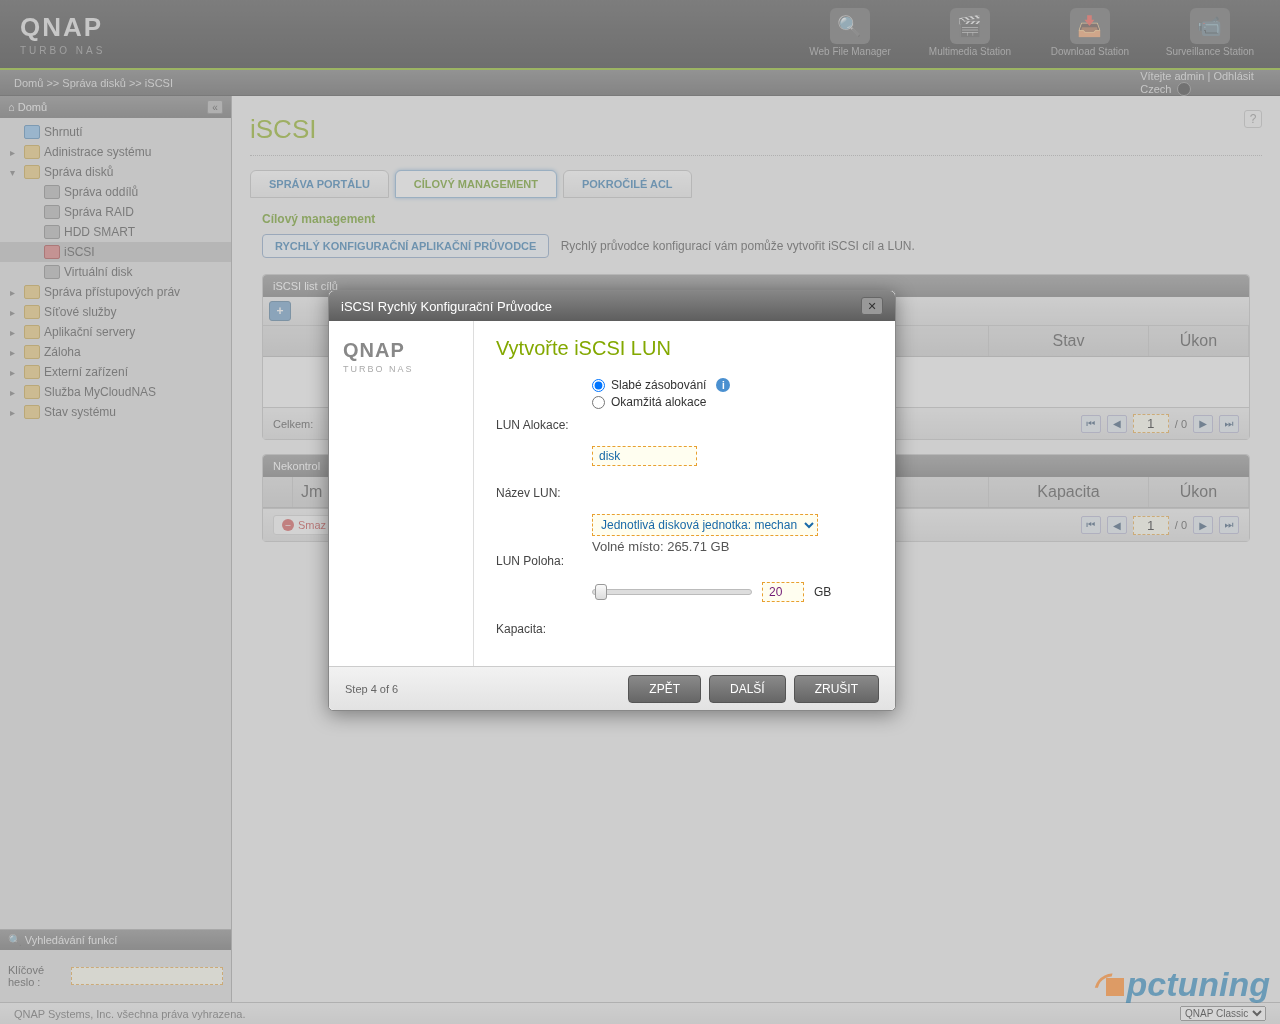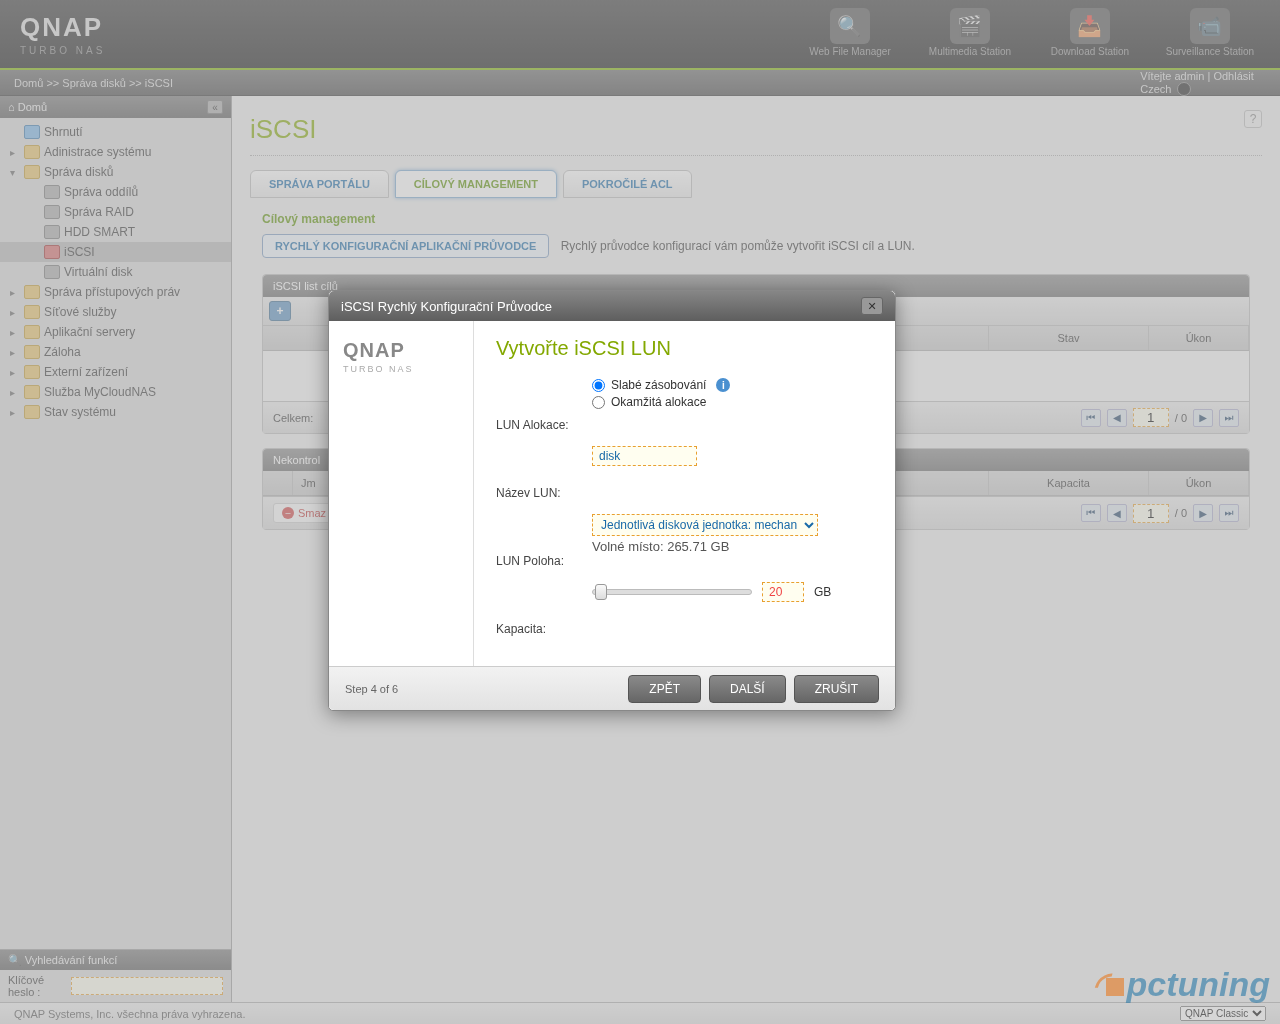--- a/index.html
+++ b/index.html
@@ -28,39 +28,39 @@
 .tree-item{display:flex; align-items:center; gap:4px; padding:3px 6px 3px 10px; font-size:12px; color:#333; cursor:pointer;}
 .tree-item.sub{padding-left:30px;}
 .tree-item.selected{background:#b8b8b8;}
 .tree-item .exp{width:10px;color:#666;font-size:10px;}
 .tree-item .fico{width:16px;height:14px;background:#e8c468;border:1px solid #c09a30;border-radius:2px;}
 .tree-item .fico.blue{background:#7ab6e8;border-color:#3a7ab0;}
 .tree-item .fico.gray{background:#aaa;border-color:#777;}
 .tree-item .fico.red{background:#d86a6a;border-color:#a03030;}
 .search-area{border-top:1px solid #999;}
 .search-hdr{height:20px;background:linear-gradient(#7a7a7a,#5a5a5a);color:#eee;font-size:11px;display:flex;align-items:center;padding:0 8px;}
-.search-body{padding:4px 8px;display:flex;align-items:center;gap:21px;font-size:11px;}
+.search-body{padding:14px 8px;display:flex;align-items:center;gap:21px;font-size:11px;}
 .search-body input{flex:1;border:1px dashed #e8a030;background:#fffef0;padding:2px 4px;font-size:11px;}
 
 
 .content{flex:1; background:#eee; padding:12px 18px; overflow:hidden; position:relative;}
 .page-title{color:#83a800; font-size:26px; font-weight:normal; margin:6px 0 10px;}
 .dotline{border-bottom:1px dotted #aaa; margin-bottom:14px;}
 .tabs{display:flex; gap:6px; margin-bottom:14px;}
 .tab{padding:7px 18px; background:linear-gradient(#fff,#e8e8e8); border:1px solid #bbb; border-radius:6px 6px 0 0; font-size:11px; font-weight:bold; color:#1a6aa8; cursor:pointer;}
 .tab.active{color:#5a9000; border-color:#7aa8d0; background:#fff; box-shadow:0 0 4px #7aa8d0;}
 .section-title{color:#5a9000; font-weight:bold; font-size:12px; margin:0 0 8px 12px;}
 .wizard-btn{display:inline-block;border:1px solid #7a9ac0;border-radius:4px;padding:5px 12px;color:#1a6aa8;font-size:11px;font-weight:bold;background:#f0f6fc;cursor:pointer;margin-left:12px;}
 .wizard-desc{display:inline-block;margin-left:8px;font-size:12px;}
 .grid-box{margin:16px 12px 0;background:#e0e0e0;border:1px solid #bbb;border-radius:4px;}
 .grid-hdr{background:linear-gradient(#8a8a8a,#6a6a6a);color:#fff;font-size:11px;padding:5px 10px;border-radius:4px 4px 0 0;}
 .grid-toolbar{background:linear-gradient(#ececec,#d8d8d8);padding:4px 6px;border-bottom:1px solid #bbb;display:flex;align-items:center;}
 .plus-btn{width:22px;height:20px;background:#5a90c0;color:#fff;display:flex;align-items:center;justify-content:center;border-radius:3px;border:1px solid #3a6a90;font-weight:bold;cursor:pointer;}
 .grid-cols{display:flex;background:linear-gradient(#d8d8d8,#c8c8c8);border-bottom:1px solid #aaa;}
-.grid-cols div{padding:6px 8px;font-size:11px;border-right:1px solid #bbb;}
+.grid-cols div{padding:6px 8px;font-size:16px;border-right:1px solid #bbb;}
 .grid-body{height:50px;background:#f7f7f7;}
 .grid-footer{background:linear-gradient(#ececec,#d8d8d8);padding:6px 10px;font-size:11px;display:flex;align-items:center;justify-content:space-between;border-top:1px solid #bbb;}
 .pager{display:flex;align-items:center;gap:6px;}
 .pager .pbtn{width:20px;height:18px;background:#dde6ee;border:1px solid #aac;border-radius:2px;display:flex;align-items:center;justify-content:center;font-size:10px;color:#246;cursor:pointer;}
 .pager input{width:36px;text-align:center;border:1px dashed #e8a030;background:#fffef0;padding:1px;}
 .del-btn{display:flex;align-items:center;gap:4px;color:#c03030;font-size:11px;padding:3px 8px;border:1px solid #ccc;border-radius:3px;background:#f8f8f8;cursor:pointer;}
 .del-btn .circ{width:12px;height:12px;border-radius:50%;background:#d04040;color:#fff;font-size:9px;display:flex;align-items:center;justify-content:center;}
 
 
 .footer{position:absolute;bottom:0;left:0;right:0;height:22px;background:linear-gradient(#eee,#ddd);border-top:1px solid #aaa;display:flex;align-items:center;justify-content:space-between;padding:0 14px;font-size:11px;color:#555;}
@@ -82,21 +82,21 @@
 .form-val{flex:1;}
 .radio-row{display:flex;align-items:center;gap:6px;margin-bottom:3px;}
 .radio-row input{margin:0;}
 .info-ico{display:inline-flex;width:14px;height:14px;border-radius:50%;background:#4a90d0;color:#fff;align-items:center;justify-content:center;font-size:10px;font-weight:bold;margin-left:4px;}
 .txt-input{border:1px dashed #e8a030;background:#fffef0;padding:2px 6px;font-size:12px;color:#1a6aa8;width:105px;}
 .sel-input{border:1px dashed #e8a030;background:#fffef0;padding:2px 4px;font-size:12px;color:#1a6aa8;width:226px;}
 .freespace{font-size:13px;color:#555;margin-top:3px;}
 .slider-wrap{display:flex;align-items:center;gap:10px;}
 .slider{width:160px;height:6px;background:#ddd;border:1px solid #bbb;border-radius:3px;position:relative;}
 .slider-thumb{position:absolute;left:2px;top:-6px;width:12px;height:16px;background:linear-gradient(#fafafa,#ddd);border:1px solid #999;border-radius:3px;cursor:pointer;}
-.cap-input{border:1px dashed #e8a030;background:#fffef0;padding:2px 6px;font-size:12px;color:#ef4444;width:42px;text-align:left;}
+.cap-input{border:1px dashed #e8a030;background:#fffef0;padding:2px 6px;font-size:12px;color:#701a75;width:42px;text-align:left;}
 .modal-footer{height:44px;background:linear-gradient(#f2f2f2,#e2e2e2);border-top:1px solid #ccc;border-radius:0 0 5px 5px;display:flex;align-items:center;padding:0 16px;justify-content:space-between;}
 .step-text{font-size:11px;color:#666;}
 .modal-btns{display:flex;gap:8px;}
 .modal-btn{padding:6px 20px;background:linear-gradient(#8a8a8a,#666);color:#fff;border:1px solid #555;border-radius:4px;font-size:12px;cursor:pointer;}
 
 .help-icon{position:absolute;top:14px;right:18px;width:18px;height:18px;border:1px solid #bbb;border-radius:3px;background:#f0f0f0;color:#888;display:flex;align-items:center;justify-content:center;font-size:12px;cursor:pointer;}
 
 .watermark{position:absolute;right:10px;bottom:20px;font-size:34px;font-weight:bold;color:#2a7aa8;opacity:0.6;font-style:italic;pointer-events:none;}
 .watermark .arc{color:#e87a20;}
 .watermark .sq{display:inline-block;width:18px;height:18px;background:#e87a20;margin-right:2px;vertical-align:middle;}

